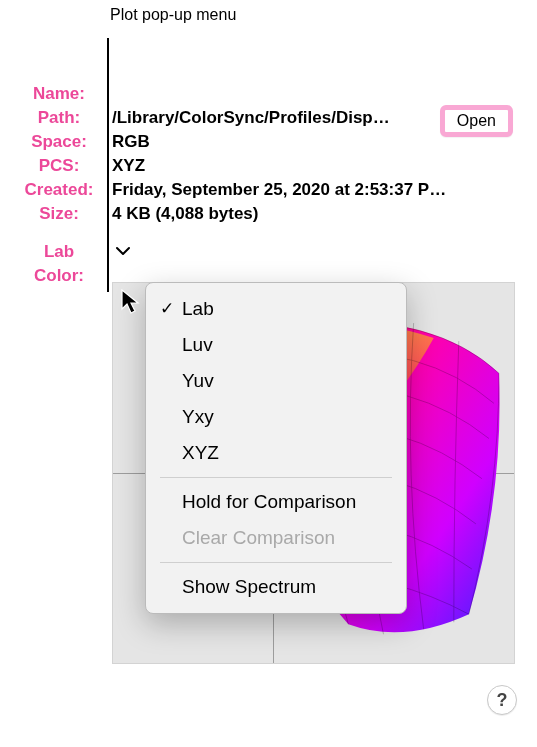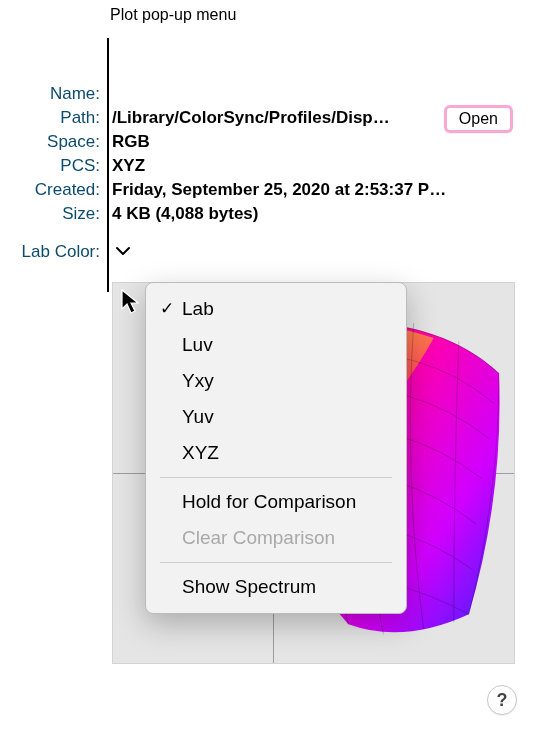--- a/index.html
+++ b/index.html
@@ -41,44 +41,44 @@
 
     .info-row {
       display: flex;
       align-items: baseline;
       line-height: 24px;
       font-size: 17px;
     }
 
     .info-label {
       width: 86px;
-      text-align: right;
+      text-align: center;
       padding-right: 4px;
-      font-weight: 400;
-      color: #0c4a6e;
+      font-weight: 700;
+      color: #ec4899;
     }
 
     .info-value {
       margin-left: 8px;
       font-weight: 600;
       color: #000;
       flex: 1;
       white-space: nowrap;
       overflow: hidden;
       text-overflow: ellipsis;
     }
 
     .path-row { position: relative; }
 
     .open-btn {
       position: absolute;
       right: 0;
       top: -1px;
       background: #fff;
-      border: 3px solid #f9a8d4;
+      border: 5px solid #f9a8d4;
       border-radius: 6px;
       padding: 2px 12px;
       font-size: 16px;
       font-family: inherit;
       box-shadow: 0 1px 1px rgba(0,0,0,.05);
       cursor: pointer;
     }
 
     .plot-row {
       margin-top: 14px;
@@ -284,25 +284,25 @@
   <div class="menu-item">
     <span class="check">✓</span>
     <span>Lab</span>
   </div>
   <div class="menu-item">
     <span class="check"></span>
     <span>Luv</span>
   </div>
   <div class="menu-item">
     <span class="check"></span>
+    <span>Yuv</span>
+  </div>
+  <div class="menu-item">
+    <span class="check"></span>
     <span>Yxy</span>
-  </div>
-  <div class="menu-item">
-    <span class="check"></span>
-    <span>Yuv</span>
   </div>
   <div class="menu-item">
     <span class="check"></span>
     <span>XYZ</span>
   </div>
   <div class="menu-sep"></div>
   <div class="menu-item">
     <span class="check"></span>
     <span>Hold for Comparison</span>
   </div>

